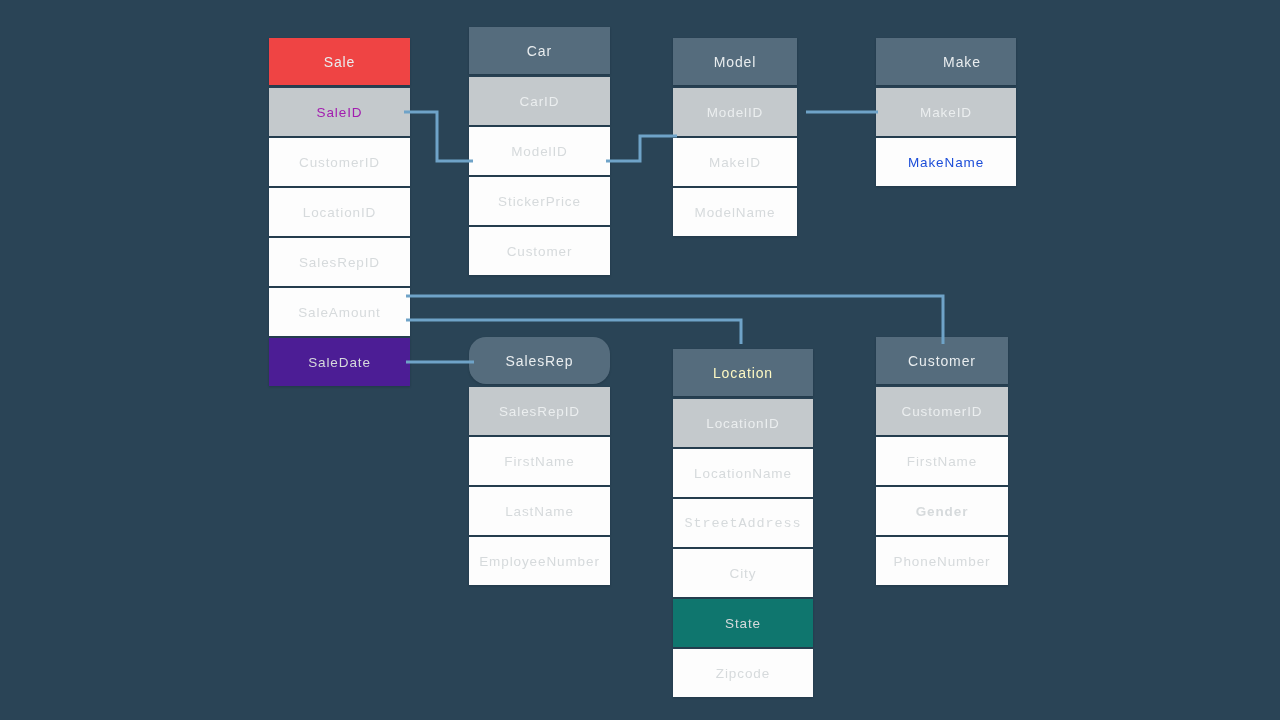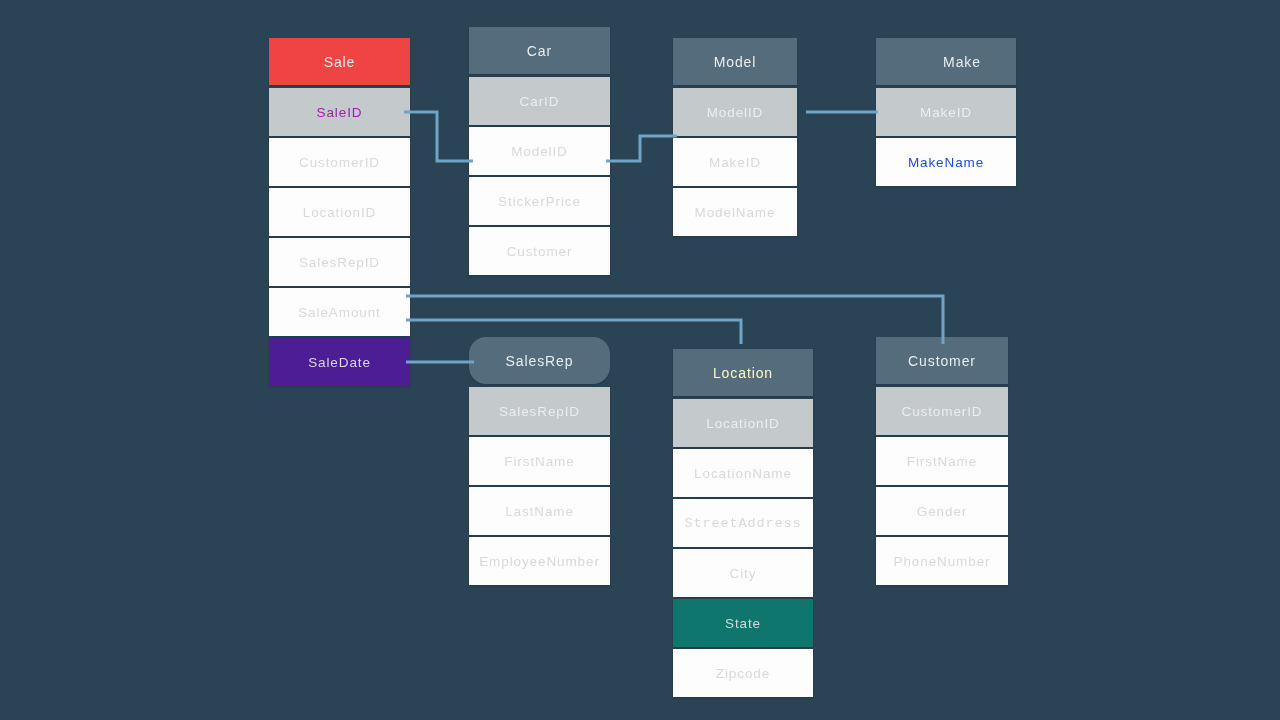--- a/index.html
+++ b/index.html
@@ -99,21 +99,21 @@
       <div class="tbl-row" style="background: rgb(253, 253, 253); color: rgb(214, 218, 220);">LocationName</div>
       <div class="tbl-row" style="background: rgb(253, 253, 253); color: rgb(214, 218, 220); font-family: Liberation Mono, monospace;">StreetAddress</div>
       <div class="tbl-row" style="background: rgb(253, 253, 253); color: rgb(214, 218, 220);">City</div>
       <div class="tbl-row" style="background: #0f766e; color: rgb(214, 218, 220);">State</div>
       <div class="tbl-row" style="background: rgb(253, 253, 253); color: rgb(214, 218, 220);">Zipcode</div>
     </div>
     <div class="db-table" style="left: 876px; top: 337px; width: 132px;">
       <div class="tbl-header" style="background: rgb(85, 108, 125); color: rgb(233, 237, 239);">Customer</div>
       <div class="tbl-row key" style="background: rgb(196, 201, 204); color: rgb(235, 238, 239);">CustomerID</div>
       <div class="tbl-row" style="background: rgb(253, 253, 253); color: rgb(214, 218, 220);">FirstName</div>
-      <div class="tbl-row" style="background: rgb(253, 253, 253); color: rgb(214, 218, 220);">Gender</div>
+      <div class="tbl-row" style="background: rgb(253, 253, 253); color: rgb(214, 218, 220); font-weight: bold;">Gender</div>
       <div class="tbl-row" style="background: rgb(253, 253, 253); color: rgb(214, 218, 220);">PhoneNumber</div>
     </div>
     <svg class="connectors" width="1280" height="720">
       <polyline points="404,112 437,112 437,161 473,161" fill="none" stroke="#6fa3c8" stroke-width="3"></polyline>
       <polyline points="606,161 640,161 640,136 677,136" fill="none" stroke="#6fa3c8" stroke-width="3"></polyline>
       <polyline points="806,112 878,112" fill="none" stroke="#6fa3c8" stroke-width="3"></polyline>
       <polyline points="406,296 943,296 943,344" fill="none" stroke="#6fa3c8" stroke-width="3"></polyline>
       <polyline points="406,320 741,320 741,344" fill="none" stroke="#6fa3c8" stroke-width="3"></polyline>
       <polyline points="406,362 474,362" fill="none" stroke="#6fa3c8" stroke-width="3"></polyline>
     </svg>

